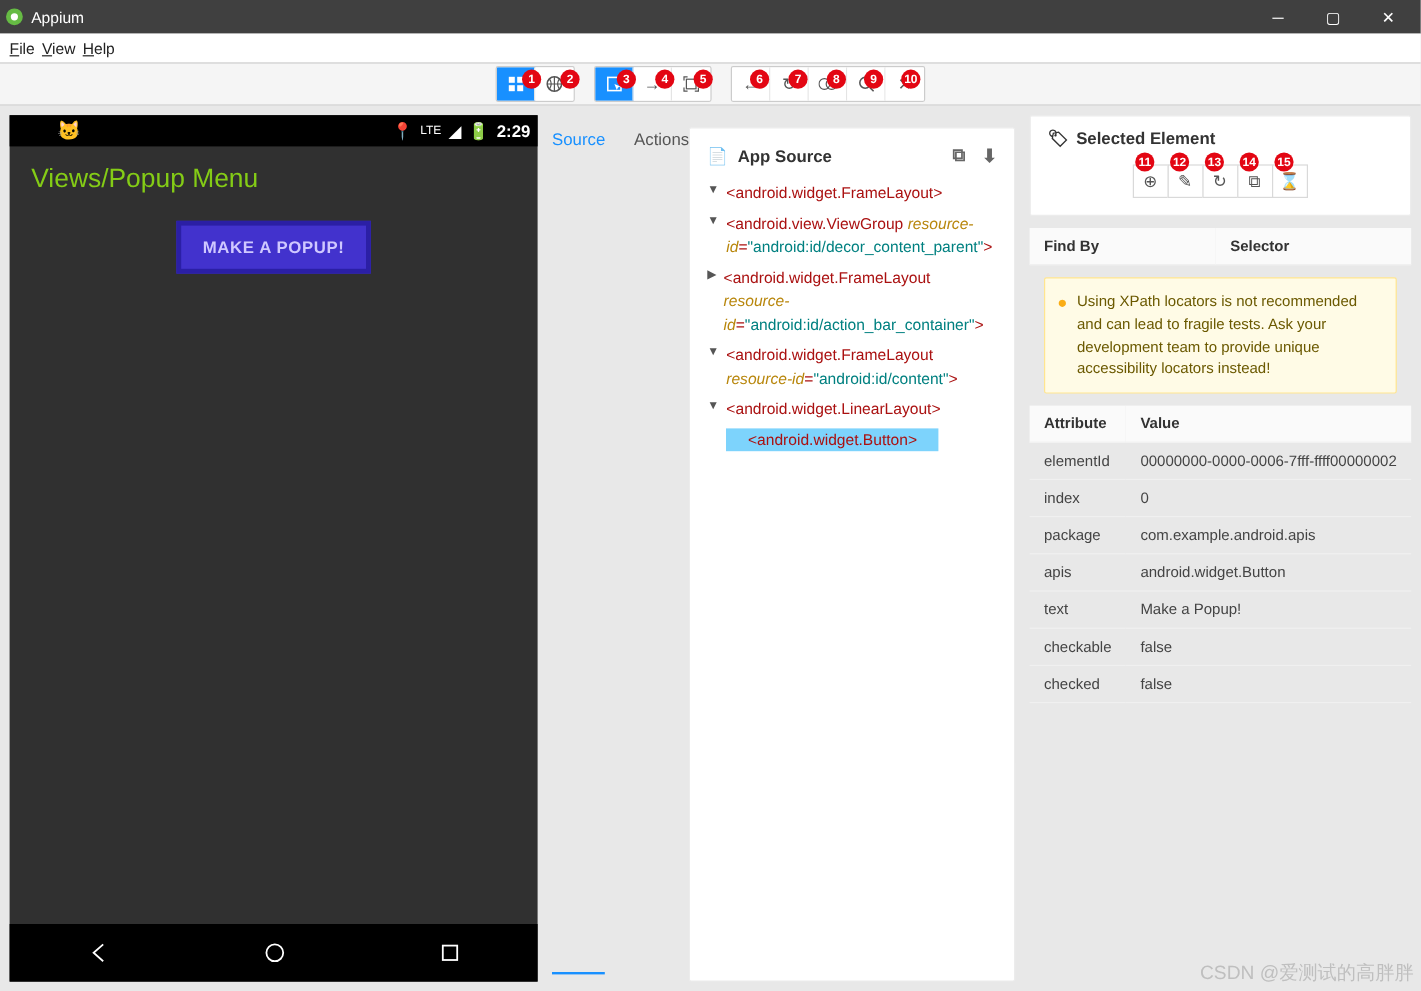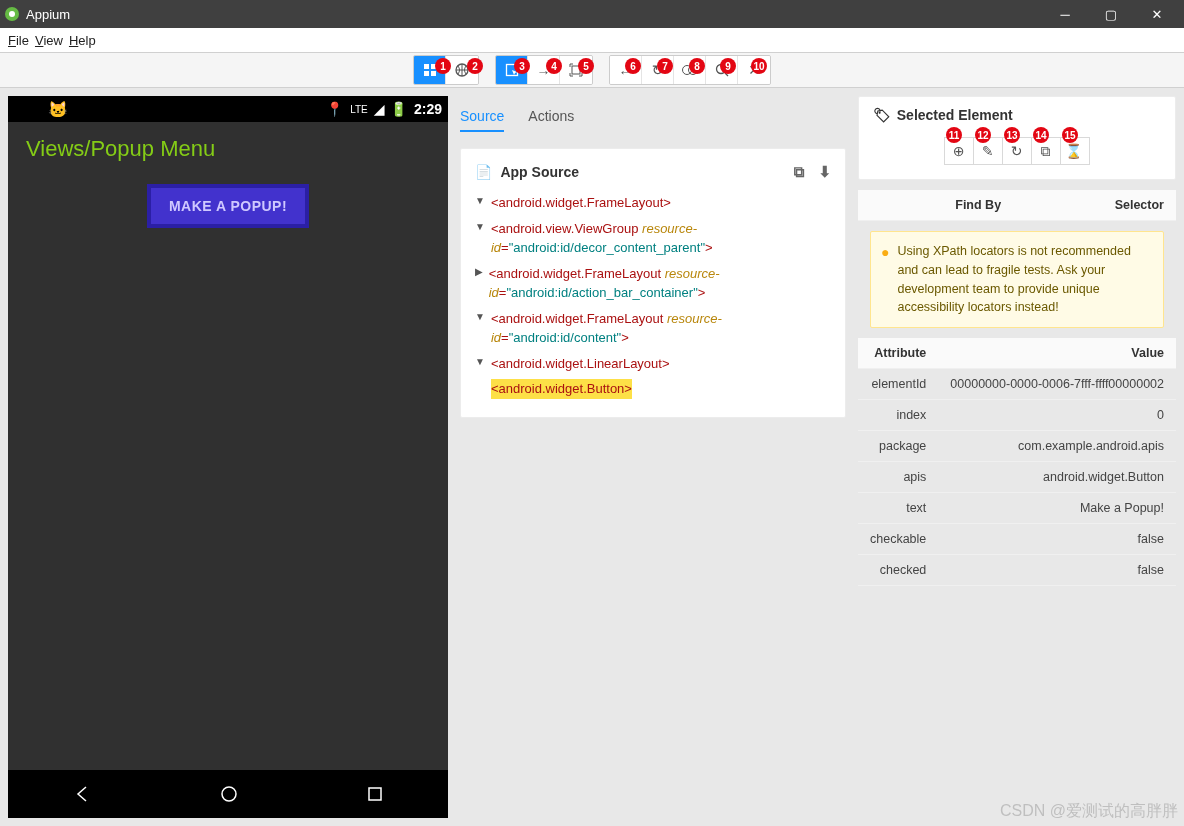--- a/index.html
+++ b/index.html
@@ -17,46 +17,46 @@
 .tool-btn.active{background:#1890ff;color:#fff}
 .content-row{display:flex;height:calc(100% - 28px - 24px - 36px);padding:8px;gap:0}
 .phone-panel{width:440px;min-width:440px;height:100%;display:flex;flex-direction:column;background:#fff}
 .phone{flex:1;background:#303030;display:flex;flex-direction:column;color:#fff}
 .status-bar{height:26px;background:#000;display:flex;align-items:center;justify-content:flex-end;padding:0 6px;font-size:14px;gap:6px}
 .status-bar .cat{position:absolute;left:40px;font-size:16px}
 .page-title{font-size:22px;font-weight:500;padding:14px 18px;color:#84cc16}
 .phone-body{flex:1;display:flex;justify-content:center;align-items:flex-start;padding-top:8px}
 .popup-btn{border:4px solid #2b1fa5;background:#4232cd;color:#cfc8ff;font-weight:700;padding:10px 18px;font-size:14px;letter-spacing:.5px}
 .nav-bar{height:48px;background:#000;display:flex;align-items:center;justify-content:space-around;color:#fff}
-.mid-panel{flex:1;display:flex;flex-direction:column;padding:0 12px}
+.mid-panel{flex:1;display:flex;flex-direction:row;padding:0 12px}
 .tabs{display:flex;gap:24px;padding:6px 0;border-bottom:0;font-size:14px}
 .tab{color:#555;padding:6px 0}
 .tab.active{color:#1890ff;border-bottom:2px solid #1890ff}
 .card{background:#fff;border:1px solid #ececec;border-radius:2px;margin-top:10px;padding:14px 14px 12px;}
 .card-header{display:flex;align-items:center;justify-content:space-between;font-weight:700;font-size:14px;color:#333}
 .card-header .hd-left{display:flex;gap:8px;align-items:center}
 .card-header .hd-icons{display:flex;gap:14px;color:#666;font-size:15px}
 .tree{margin-top:12px;font-size:13px}
 .tree .row{display:flex;align-items:flex-start;gap:6px;margin:6px 0;line-height:1.5}
 .tree .caret{width:10px;font-size:10px;color:#555}
 .tree .tag{color:#a11}
 .tree .tag .attr-name{font-style:italic;color:#b8860b}
 .tree .tag .attr-val{color:#008080}
-.tree .highlight{background:#fde047;padding:0 0}
+.tree .highlight{background:#7dd3fc;padding:0 18px}
 .indent-1{margin-left:14px}
 .indent-2{margin-left:34px}
 .indent-3{margin-left:54px}
 .indent-4{margin-left:74px}
 .right-panel{width:318px;min-width:318px;display:flex;flex-direction:column;gap:10px}
 .se-card{background:#fff;border:1px solid #ececec;padding:10px 0 14px;border-radius:2px}
 .se-title{display:flex;align-items:center;gap:6px;font-weight:700;font-size:14px;padding:0 14px 8px;color:#333}
 .se-btns{display:flex;justify-content:center;margin-top:6px}
 .se-btns .se-btn{width:30px;height:28px;border:1px solid #d9d9d9;display:flex;align-items:center;justify-content:center;font-size:14px;color:#555;margin-left:-1px;background:#fff}
 .tbl{width:100%;border-collapse:collapse;font-size:12.5px;color:#444}
-.tbl th,.tbl td{text-align:right;padding:8px 12px;border-bottom:1px solid #f0f0f0;vertical-align:top}
+.tbl th,.tbl td{text-align:left;padding:8px 12px;border-bottom:1px solid #f0f0f0;vertical-align:top}
 .tbl th{background:#fafafa;font-weight:600;color:#333}
 .warn{margin:0 12px;background:#fffbe6;border:1px solid #ffe58f;padding:10px;font-size:12.5px;color:#6b5900;line-height:1.5;border-radius:2px;display:flex;gap:8px}
 .warn .dot{color:#faad14;font-size:14px}
 .num-badge{position:absolute;width:16px;height:16px;border-radius:50%;background:#e30613;color:#fff;font-size:10px;font-weight:700;display:flex;align-items:center;justify-content:center;z-index:20}
 .watermark{position:absolute;right:6px;bottom:4px;font-size:16px;color:#bbb;opacity:.9}
 svg{display:block}
 </style>
 </head>
 <body>
 

